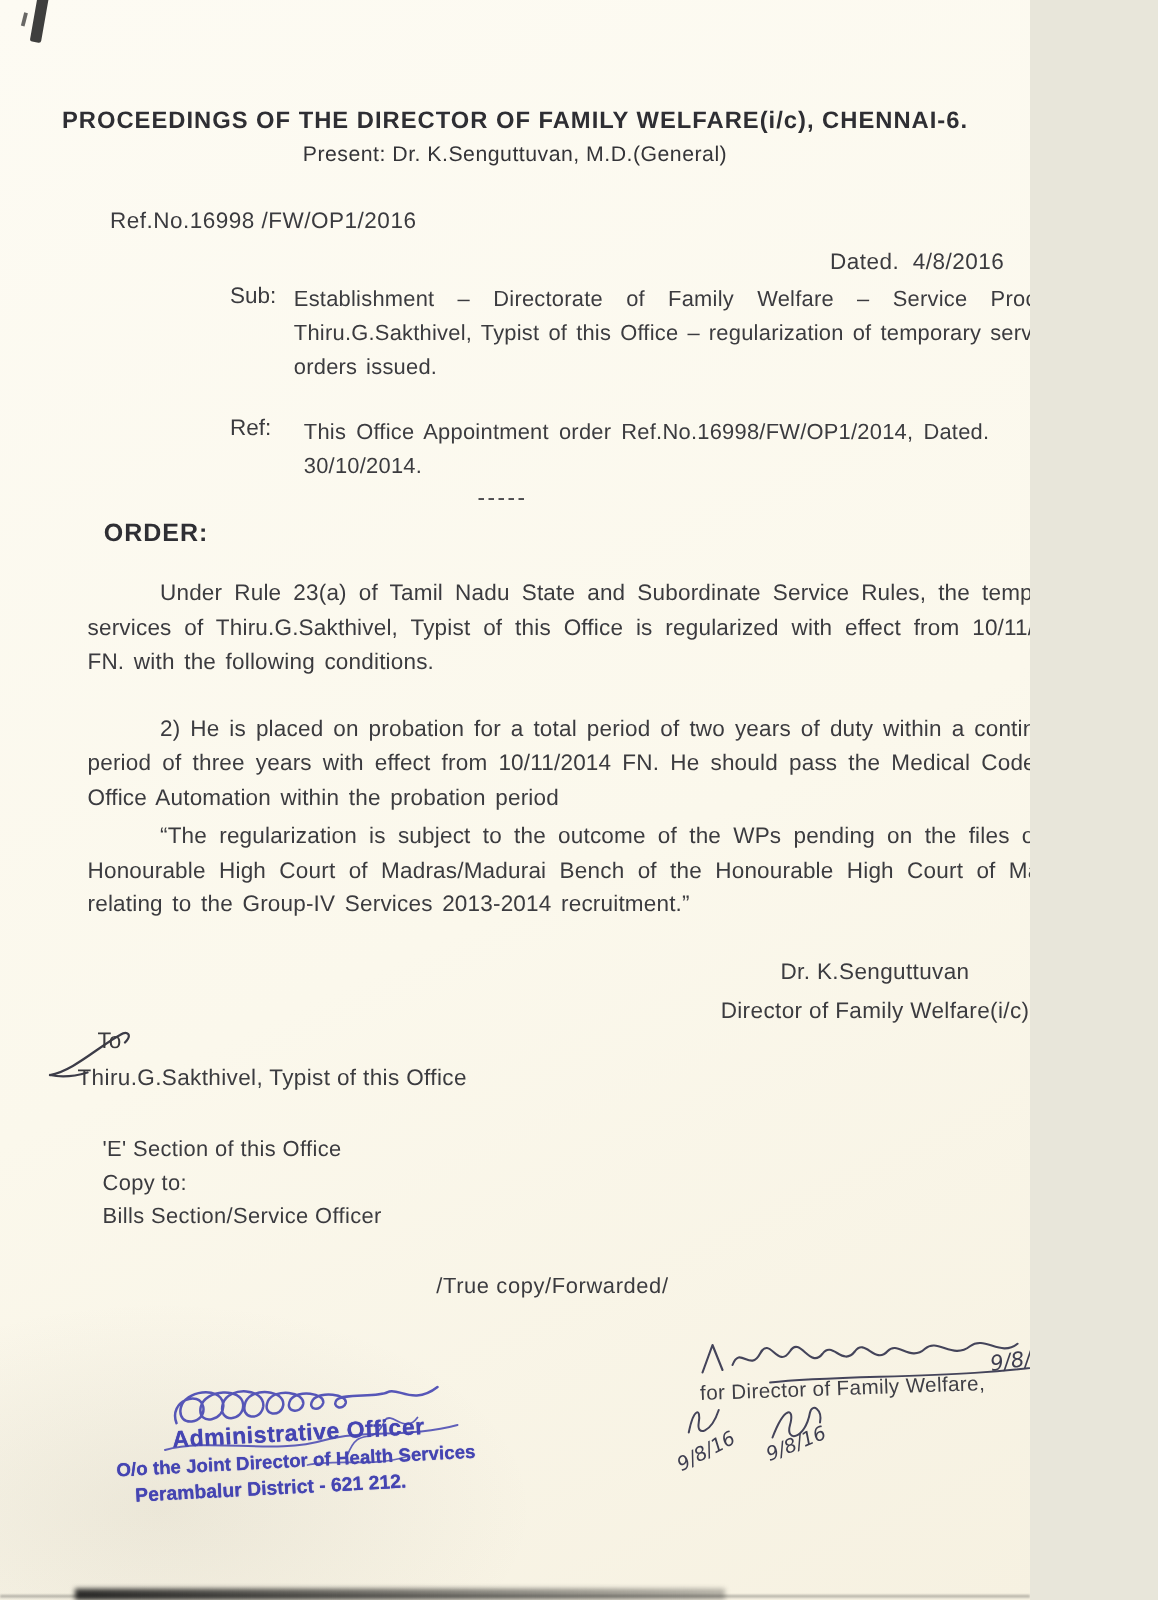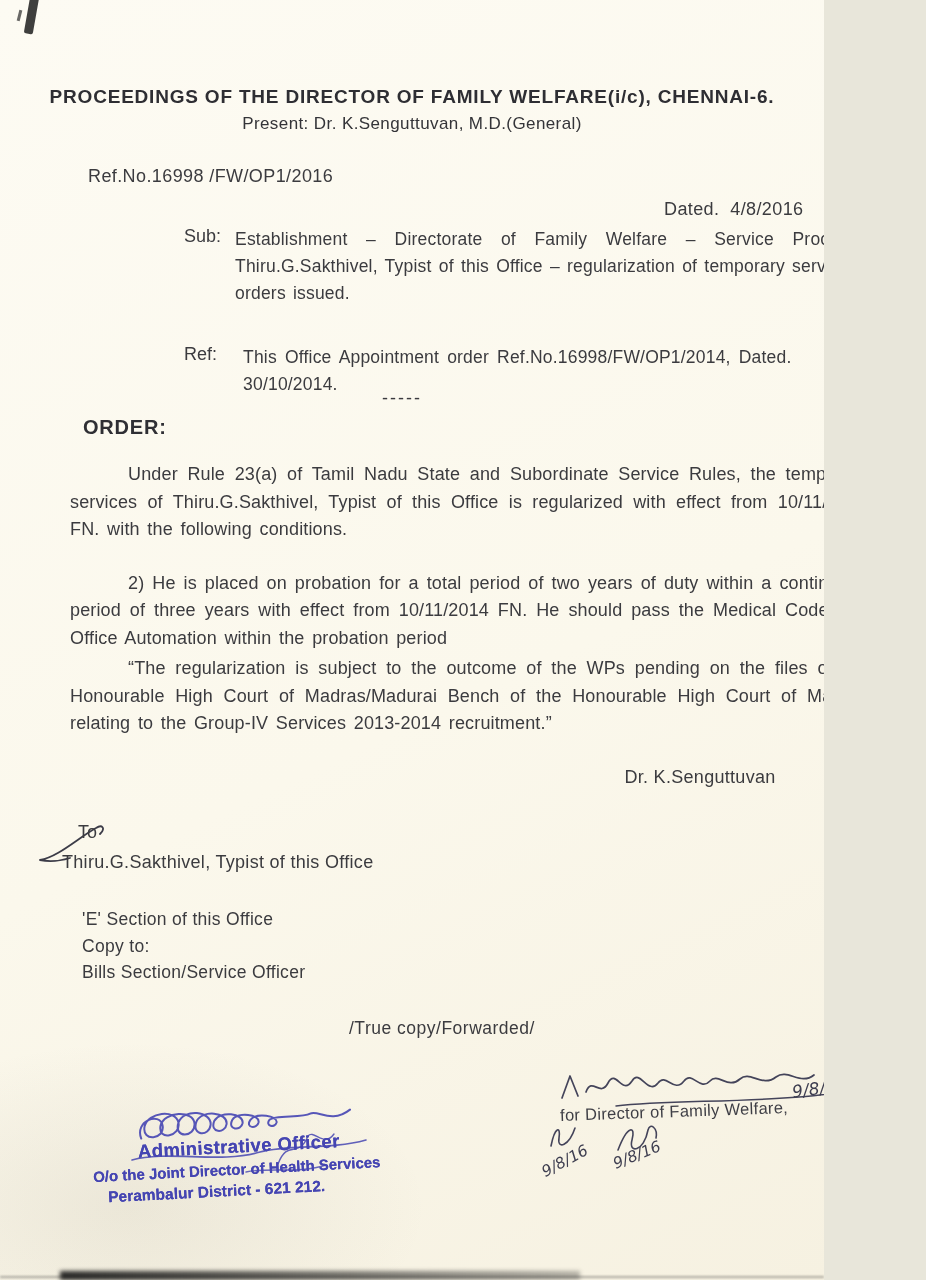--- a/index.html
+++ b/index.html
@@ -19,21 +19,21 @@
     font-size:17px; letter-spacing:0.4px; color:#343438; }
 
   .ref-no { left:88px;  top:166px; font-size:18px; letter-spacing:0.4px; }
   .dated  { left:664px; top:163px; font-size:18px; letter-spacing:0.4px; white-space:pre;margin-top:36px; }
 
   .sub-block { left:184px; top:226px; display:flex; gap:14px; }
   .sub-label, .refb-label { font-size:18px; flex:0 0 auto; }
   .sub-text  { width:640px; font-size:17.5px; line-height:27px; text-align:justify;
     word-spacing:2px; letter-spacing:0.2px; }
 
-  .refb { left:184px; top:332px; display:flex; gap:26px;margin-top:12px; }
+  .refb { left:184px; top:332px; display:flex; gap:26px; }
   .refb-text { width:592px; font-size:17.5px; line-height:27px;
     word-spacing:3px; letter-spacing:0.2px; }
 
   .separator { left:0; right:20px; top:388px; text-align:center;
     font-size:18px; letter-spacing:2px; }
 
   .order-heading { left:83px; top:416px; font-size:20px; font-weight:bold;
     letter-spacing:0.8px; color:#2f2f34; }
 
   .body-block { left:70px; top:461px; width:798px; }
@@ -114,20 +114,21 @@
   <div class="abs order-heading">ORDER:</div>
 
   <div class="abs body-block">
     <p class="p1">Under Rule 23(a) of Tamil Nadu State and Subordinate Service Rules, the temporary services of Thiru.G.Sakthivel, Typist of this Office is regularized with effect from 10/11/2014 FN. with the following conditions.</p>
     <p class="p2">2) He is placed on probation for a total period of two years of duty within a continuous period of three years with effect from 10/11/2014 FN. He should pass the Medical Code and Office Automation within the probation period</p>
     <p class="p3">“The regularization is subject to the outcome of the WPs pending on the files of the Honourable High Court of Madras/Madurai Bench of the Honourable High Court of Madras relating to the Group-IV Services 2013-2014 recruitment.”</p>
   </div>
 
   <div class="abs sign-block">
     <div>Dr. K.Senguttuvan</div>
+    <div>Director of Family Welfare(i/c)</div>
   </div>
 
   <svg class="abs scribble" style="left:38px; top:824px;" width="92" height="42" viewBox="0 0 92 42">
     <path d="M2,36 C20,33 40,14 58,4 C64,0 68,4 62,10 M2,36 C11,38 22,37 32,34" stroke="#3c3c48" stroke-width="1.8"></path>
   </svg>
   <div class="abs to-label">To</div>
   <div class="abs addressee">Thiru.G.Sakthivel, Typist of this Office</div>
 
   <div class="abs copy-block">
     <div>'E' Section of this Office</div>

